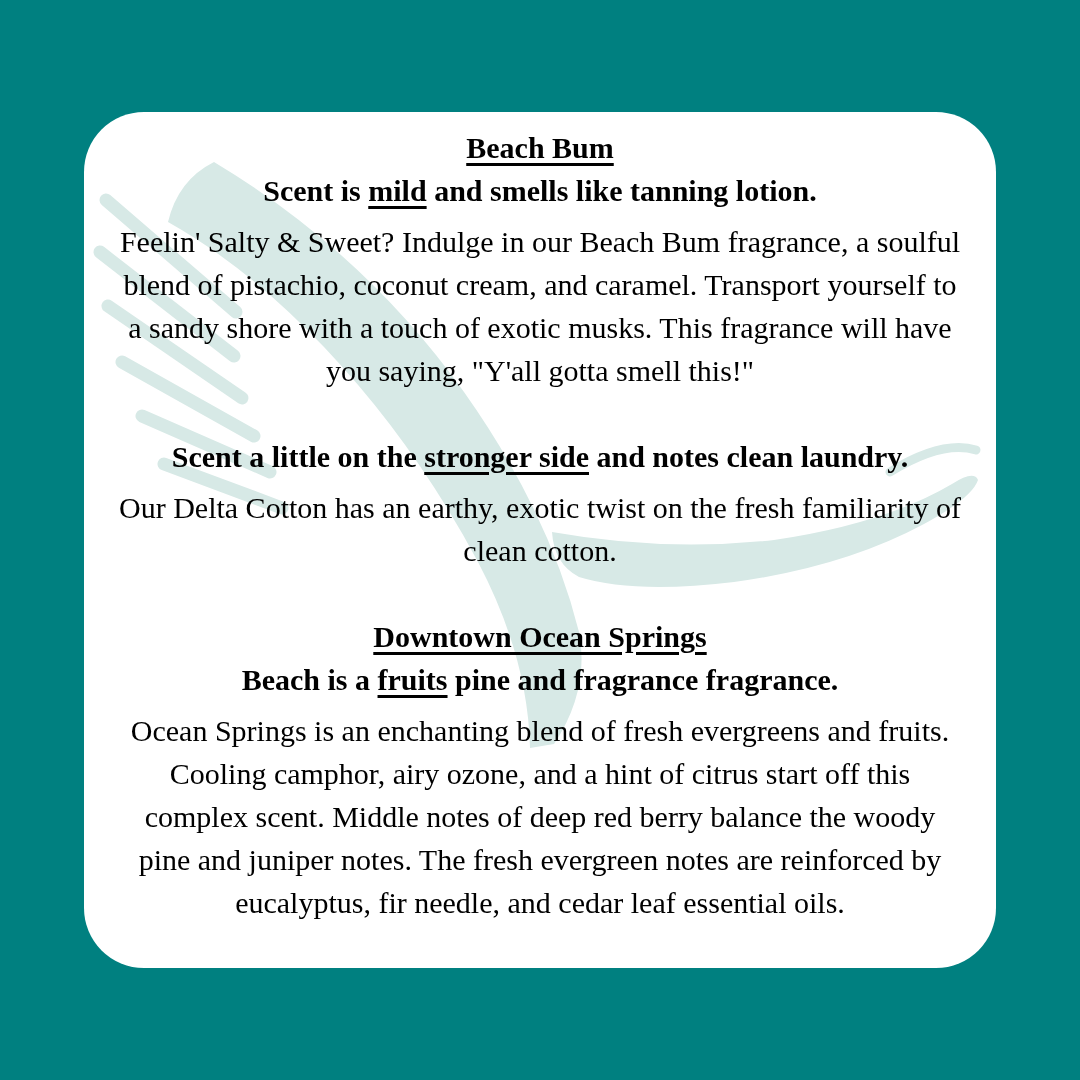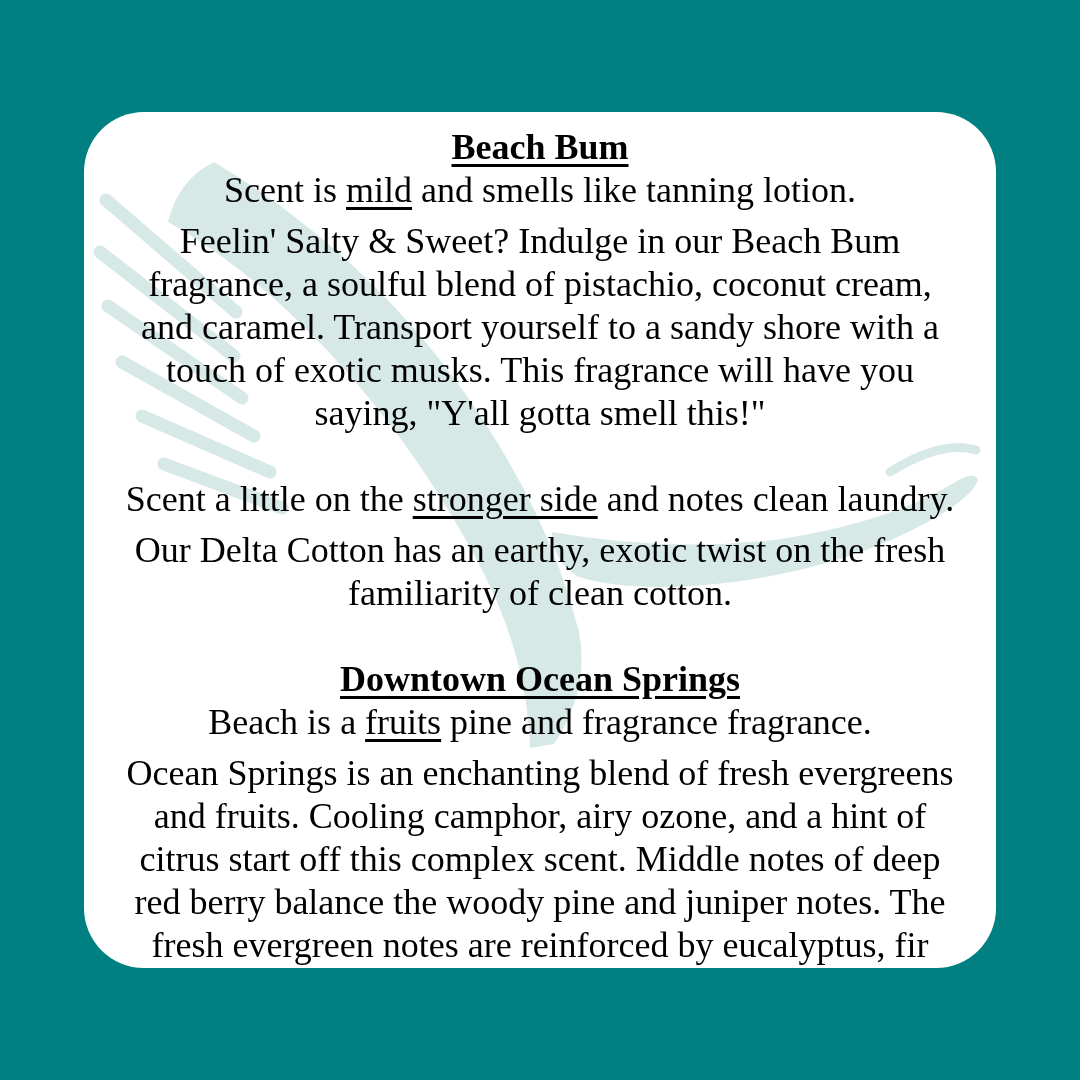--- a/index.html
+++ b/index.html
@@ -35,31 +35,31 @@
     height: 100%;
     color: var(--mark);
     pointer-events: none;
   }
   .content {
     position: relative;
     z-index: 1;
     padding: 14px 26px 20px 26px;
     text-align: center;
     color: var(--ink);
-    font-size: 36px;
+    font-size: 30px;
     line-height: 43px;
   }
   .section + .section { margin-top: 43px; }
   .section-title {
     font-weight: bold;
     text-decoration: underline;
     text-decoration-thickness: 2.5px;
     text-underline-offset: 5px;
   }
-  .section-subtitle { font-weight: normal; }
+  .section-subtitle { font-weight: bold; }
   .u {
     text-decoration: underline;
     text-decoration-thickness: 2.5px;
     text-underline-offset: 5px;
   }
   .section-body { margin: 8px; }
 </style>
 </head>
 <body>
 

